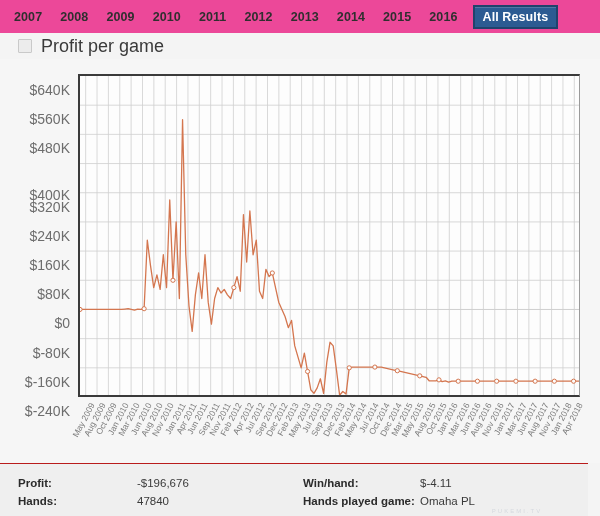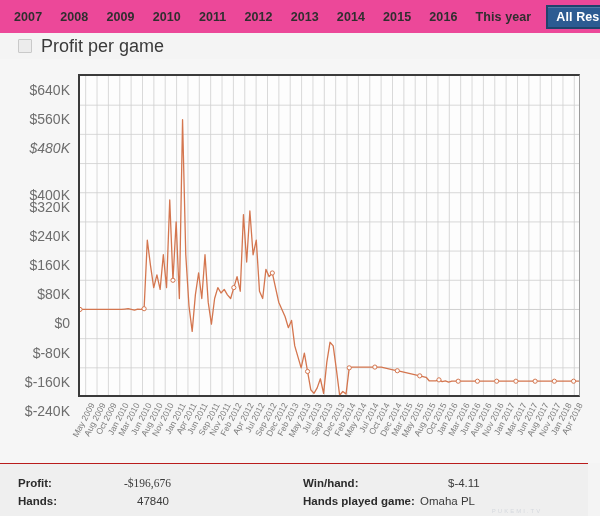--- a/index.html
+++ b/index.html
@@ -107,34 +107,33 @@
       <div class="tab plain">2007</div>
       <div class="tab plain">2008</div>
       <div class="tab plain">2009</div>
       <div class="tab plain">2010</div>
       <div class="tab plain">2011</div>
       <div class="tab plain">2012</div>
       <div class="tab plain">2013</div>
       <div class="tab plain">2014</div>
       <div class="tab plain">2015</div>
       <div class="tab plain">2016</div>
-      <div class="tab plain">This year</div>
       <div class="tab active">All Results</div>
     </div>
 
   <div class="optrow">
     <div class="cbx"></div>
     <span class="optlabel">Profit per game</span>
   </div>
 
   <div class="chartwrap">
     <div class="yticks">
         <div class="ylab" style="top: 16px;">$640K</div>
         <div class="ylab" style="top: 45.1818px;">$560K</div>
-        <div class="ylab" style="top: 74.3636px; font-style: italic;">$480K</div>
+        <div class="ylab" style="top: 74.3636px;">$480K</div>
         <div class="ylab" style="top: 121px;">$400K</div>
         <div class="ylab" style="top: 132.727px;">$320K</div>
         <div class="ylab" style="top: 161.909px;">$240K</div>
         <div class="ylab" style="top: 191.091px;">$160K</div>
         <div class="ylab" style="top: 220.273px;">$80K</div>
         <div class="ylab" style="top: 249.455px;">$0</div>
         <div class="ylab" style="top: 278.636px;">$-80K</div>
         <div class="ylab" style="top: 307.818px;">$-160K</div>
         <div class="ylab" style="top: 337px;">$-240K</div>
       </div>
@@ -263,33 +262,33 @@
         <div class="xlab" style="left: 475.591px;">Nov 2017</div>
         <div class="xlab" style="left: 486.955px;">Jan 2018</div>
         <div class="xlab" style="left: 498.318px;">Apr 2018</div>
       </div>
   </div>
 
   <div class="footer">
     <div class="statline" style="left:18px;top:13px;">
       <span class="k">Profit:</span>
     </div>
-    <div class="statline" style="left:124px;top:13px;font-family:Liberation Serif, serif;">
+    <div class="statline" style="left:137px;top:13px;">
       <span class="v">-$196,676</span>
     </div>
     <div class="statline" style="left:18px;top:31px;">
       <span class="k">Hands:</span>
     </div>
     <div class="statline" style="left:137px;top:31px;">
       <span class="v">47840</span>
     </div>
     <div class="statline" style="left:303px;top:13px;">
       <span class="k">Win/hand:</span>
     </div>
-    <div class="statline" style="left:420px;top:13px;margin-left:28px;">
+    <div class="statline" style="left:420px;top:13px;">
       <span class="v">$-4.11</span>
     </div>
     <div class="statline" style="left:303px;top:31px;">
       <span class="k">Hands played game:</span>
     </div>
     <div class="statline" style="left:420px;top:31px;">
       <span class="v">Omaha PL</span>
     </div>
 
     <div class="watermark">

